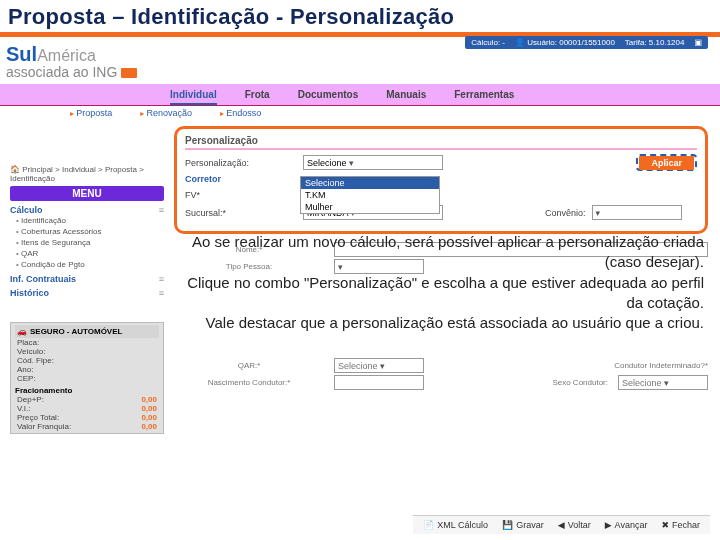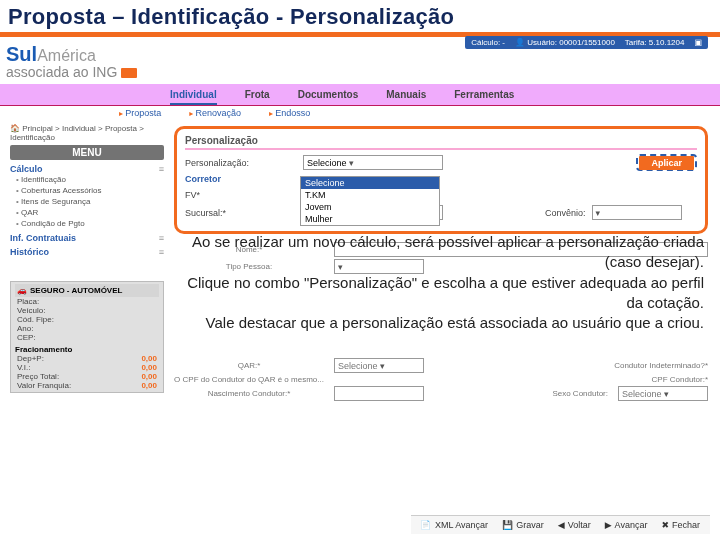--- a/index.html
+++ b/index.html
@@ -7,27 +7,27 @@
   .slide-title { font-size: 22px; font-weight: bold; color: #13285a; padding: 4px 8px 2px; border-bottom: 5px solid #f26a1f; letter-spacing: 0.3px; }
   .logo-row { display: flex; align-items: center; padding: 6px 10px 4px 6px; }
   .logo { font-size: 20px; font-weight: bold; color: #1a5bb3; }
   .logo .grey { color: #999; font-weight: normal; font-size: 16px; }
   .ing { font-size: 14px; color: #888; margin-top: -2px; }
   .ing svg { vertical-align: middle; }
   .topbar { position: absolute; top: 36px; right: 12px; background: #2b5caa; color: #fff; font-size: 8px; padding: 2px 6px; display: flex; gap: 10px; border-radius: 2px; }
   .tabs { display: flex; gap: 28px; background: #f0abfc; padding: 2px 0 0 170px; border-bottom: 1px solid #be185d; }
   .tab { color: #444; font-weight: bold; font-size: 10px; padding: 3px 0; }
   .tab.active { color: #2b5caa; border-bottom: 2px solid #2b5caa; }
-  .subtabs { display: flex; gap: 28px; padding: 2px 0 2px 119px; color: #2b5caa; font-size: 9px; }
+  .subtabs { display: flex; gap: 28px; padding: 2px 0 2px 70px; color: #2b5caa; font-size: 9px; }
   .subtabs span::before { content: "▸ "; color: #f26a1f; font-size: 8px; }
   .page-body { display: flex; margin-top: 4px; }
-  .sidebar { width: 170px; padding: 0 6px 0 10px; }
+  .sidebar { width: 170px; padding: 0 6px 0 10px; margin-top: 41px; }
   .breadcrumb { font-size: 8px; color: #555; margin-bottom: 3px; }
   .breadcrumb::before { content: "🏠 "; font-size: 8px; }
-  .menu-hdr { background: #737373; color: #fff; font-weight: bold; text-align: center; padding: 2px; font-size: 10px; border-radius: 2px; }
+  .menu-hdr { background: #6d28d9; color: #fff; font-weight: bold; text-align: center; padding: 2px; font-size: 10px; border-radius: 2px; }
   .menu-sec { color: #2b5caa; font-weight: bold; font-size: 9px; margin-top: 4px; display: flex; justify-content: space-between; }
   .menu-sec::after { content: "≡"; color: #999; font-weight: normal; }
   .menu-item { color: #555; font-size: 8px; padding: 1px 0 1px 6px; }
   .menu-item::before { content: "• "; color: #888; }
   .seguro-box { background: #e0e0e0; border: 1px solid #bbb; margin-top: 24px; padding: 2px 4px; }
   .seguro-hdr { background: #d5d5d5; font-weight: bold; font-size: 8px; padding: 2px; display: flex; align-items: center; gap: 3px; }
   .seguro-row { font-size: 8px; color: #444; display: flex; justify-content: space-between; padding: 0 2px; }
   .seguro-row .val { color: #f26a1f; font-weight: bold; }
   .main { flex: 1; padding: 0 12px 0 4px; position: relative; }
   .highlight-box { border: 3px solid #f26a1f; border-radius: 10px; background: #fff; padding: 6px 8px 8px; margin-top: 2px; }
@@ -155,58 +155,52 @@
       <div class="field-row">
         <span class="field-lbl">Sucursal:*</span>
         <span class="select" style="width:140px">MIRANDA</span>
         <span style="width:90px"></span>
         <span style="font-size:9px;color:#444">Convênio:</span>
         <span class="select" style="width:90px"></span>
       </div>
       <div class="dropdown-open">
         <div class="sel">Selecione</div>
         <div>T.KM</div>
-        <div>Jovem</div>
         <div>Mulher</div>
       </div>
     </div>
 
     <div class="under-fields">
       <div class="row">
           <label>Nome:*</label>
           <span class="input" style="flex:1"></span>
         </div>
       <div class="row">
           <label>Tipo Pessoa:</label>
           <span class="select sm"></span>
         </div>
       <div style="height:80px"></div>
       <div class="row">
         <label>QAR:*</label>
         <span class="select sm">Selecione</span>
         <span style="flex:1"></span>
         <span>Condutor Indeterminado?*</span>
-      </div>
-      <div class="row">
-        <label>O CPF do Condutor do QAR é o mesmo...</label>
-        <span style="flex:1"></span>
-        <span>CPF Condutor:*</span>
       </div>
       <div class="row">
         <label>Nascimento Condutor:*</label>
         <span class="input sm"></span>
         <span style="flex:1"></span>
         <span>Sexo Condutor:</span>
         <span class="select sm">Selecione</span>
       </div>
     </div>
   </div>
 </div>
 
 <div class="callout">Ao se realizar um novo cálculo, será possível aplicar a personalização criada (caso desejar).<br>Clique no combo "Personalização" e escolha a que estiver adequada ao perfil da cotação.<br>Vale destacar que a personalização está associada ao usuário que a criou.</div>
 
 <div class="bottom-bar">
-  <span class="bbtn">📄 <span>XML Avançar</span></span>
+  <span class="bbtn">📄 <span>XML Cálculo</span></span>
   <span class="bbtn">💾 <span>Gravar</span></span>
   <span class="bbtn">◀ <span>Voltar</span></span>
   <span class="bbtn">▶ <span>Avançar</span></span>
   <span class="bbtn">✖ <span>Fechar</span></span>
 </div>
 
 </body></html>

